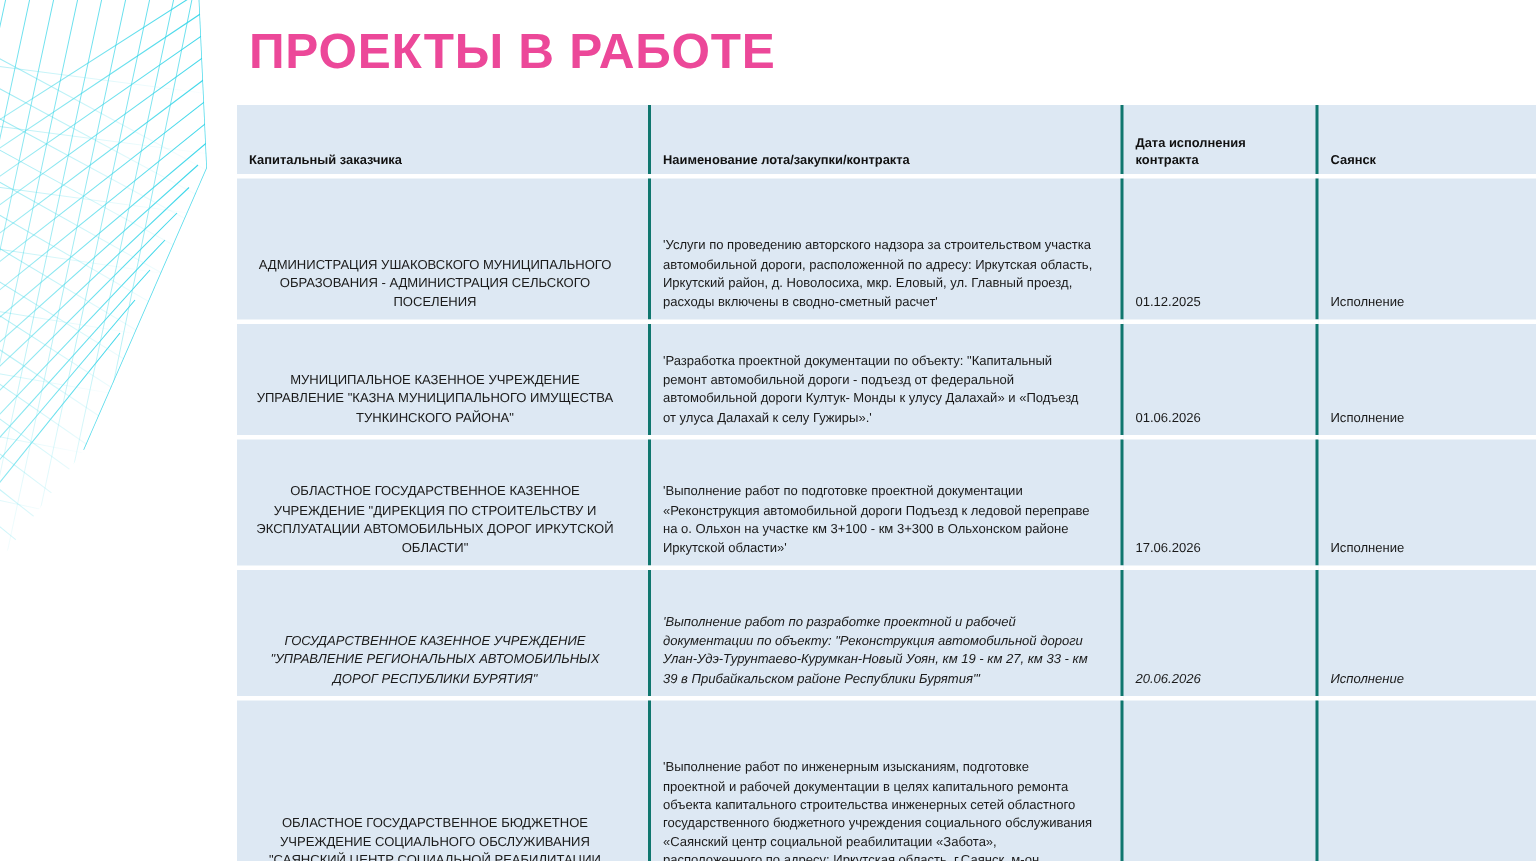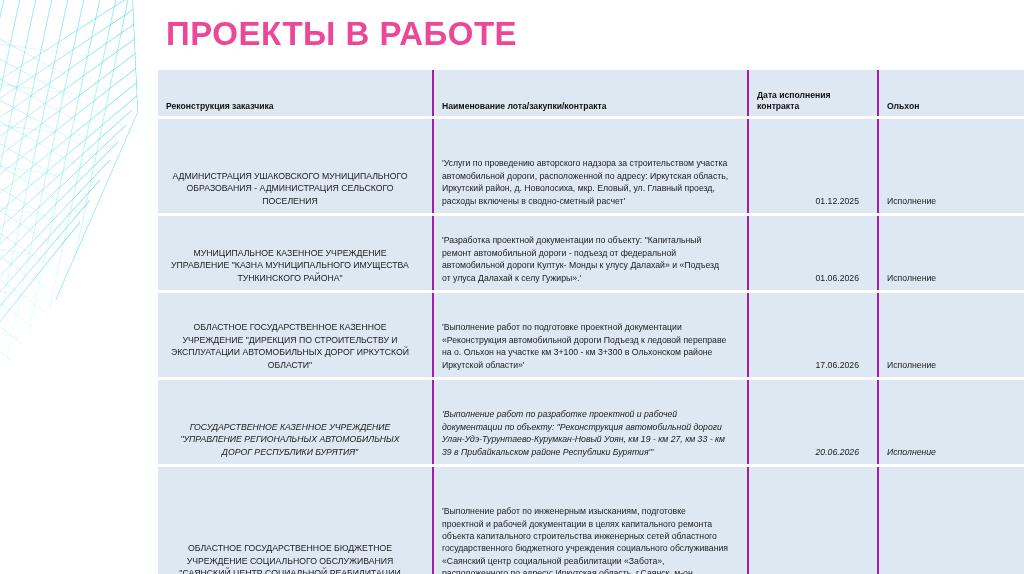--- a/index.html
+++ b/index.html
@@ -57,21 +57,21 @@
     background: #dde8f3;
   }
   table.proj col.c-cust  { width: 275px; }
   table.proj col.c-lot   { width: 315px; }
   table.proj col.c-date  { width: 130px; }
   table.proj col.c-stat  { width: 146px; }
 
   table.proj th,
   table.proj td {
     background: #dde8f3;
-    border-right: 2px solid #a21caf;
+    border-right: 2px solid #0f766e;
     border-bottom: 3px solid #ffffff;
     padding: 0;
     vertical-align: bottom;
   }
   table.proj th:last-child,
   table.proj td:last-child {
     border-right: none;
   }
 
   table.proj thead th {
@@ -95,21 +95,20 @@
   td.cust {
     padding-left: 8px;
     padding-right: 2px;
     text-align: center;
   }
   td.lot {
     padding-left: 6px;
     padding-right: 6px;
   }
   td.date {
-    text-align: right;
     padding-right: 2px;
     white-space: nowrap;
   }
   td.stat {
     text-align: left;
     padding-left: 3px;
     white-space: nowrap;
   }
 
   
@@ -213,30 +212,30 @@
   <table class="proj">
     <colgroup>
       <col class="c-cust">
         <col class="c-lot">
         <col class="c-date">
         <col class="c-stat">
     </colgroup>
     <thead>
       <tr>
         <th>
-          <span class="th-inner">Реконструкция заказчика</span>
+          <span class="th-inner">Капитальный заказчика</span>
         </th>
         <th>
           <span class="th-inner">Наименование лота/закупки/контракта</span>
         </th>
         <th>
           <span class="th-inner">Дата исполнения контракта</span>
         </th>
         <th>
-          <span class="th-inner">Ольхон</span>
+          <span class="th-inner">Саянск</span>
         </th>
       </tr>
     </thead>
     <tbody>
       <tr class="r0">
         <td class="cust">АДМИНИСТРАЦИЯ УШАКОВСКОГО МУНИЦИПАЛЬНОГО ОБРАЗОВАНИЯ - АДМИНИСТРАЦИЯ СЕЛЬСКОГО ПОСЕЛЕНИЯ</td>
         <td class="lot">'Услуги по проведению авторского надзора за строительством участка автомобильной дороги, расположенной по адресу: Иркутская область, Иркутский район, д. Новолосиха, мкр. Еловый, ул. Главный проезд, расходы включены в сводно-сметный расчет'</td>
         <td class="date">01.12.2025</td>
         <td class="stat">Исполнение</td>
       </tr>

